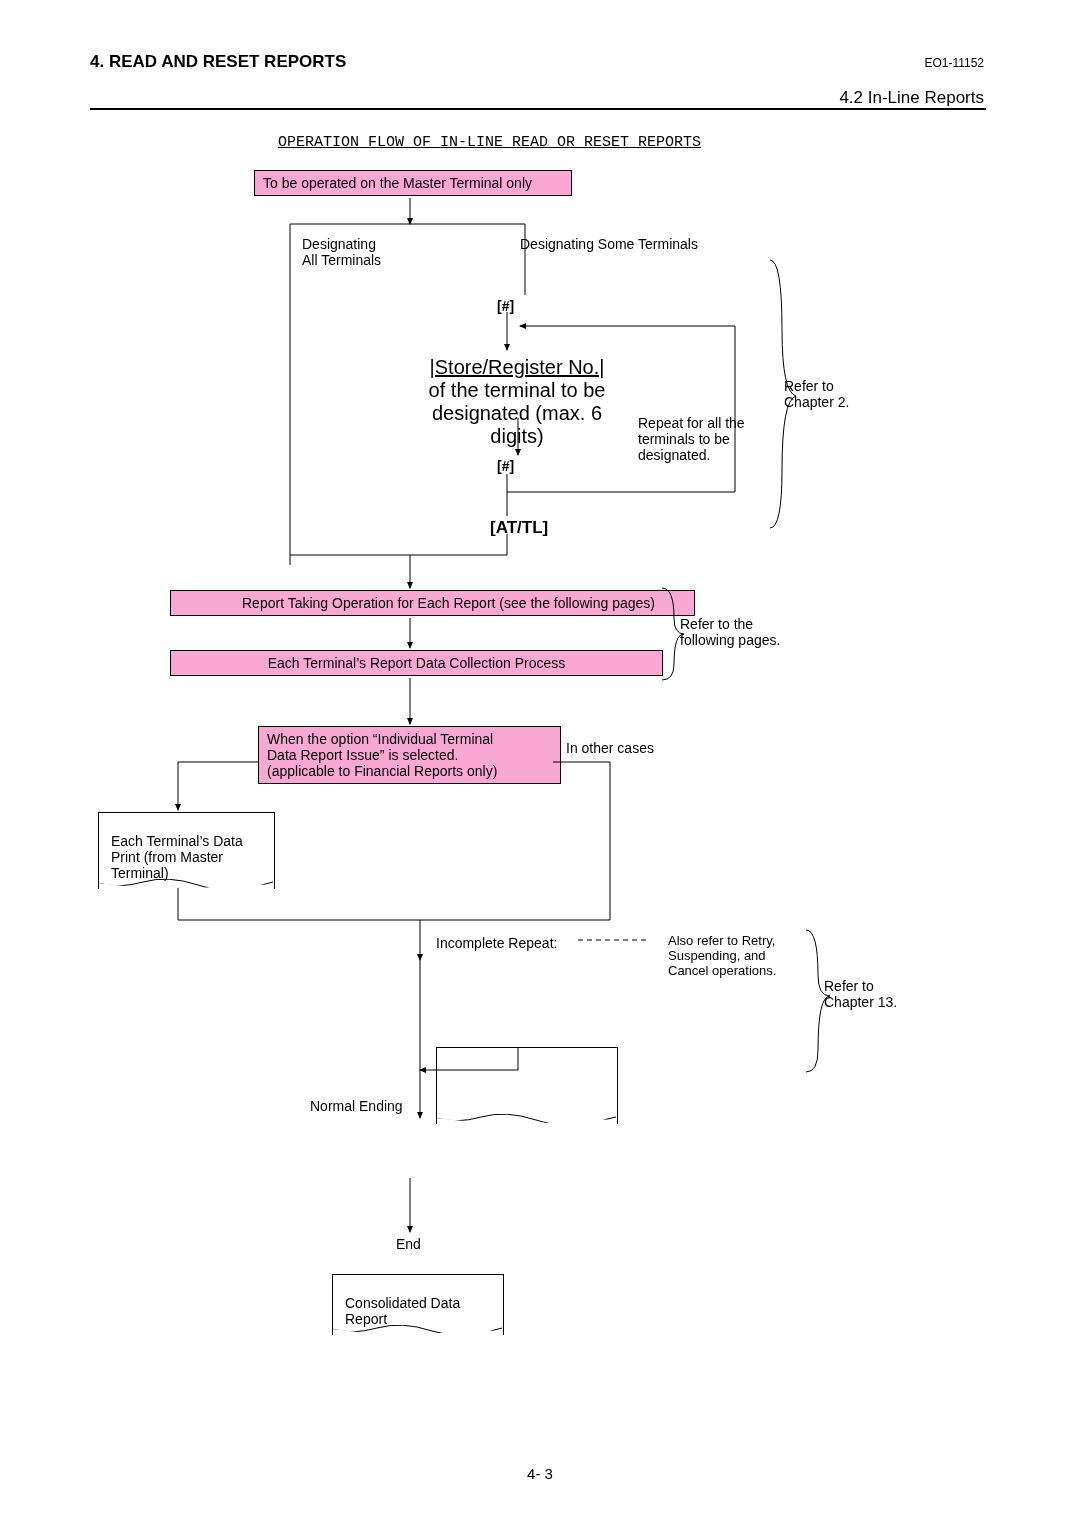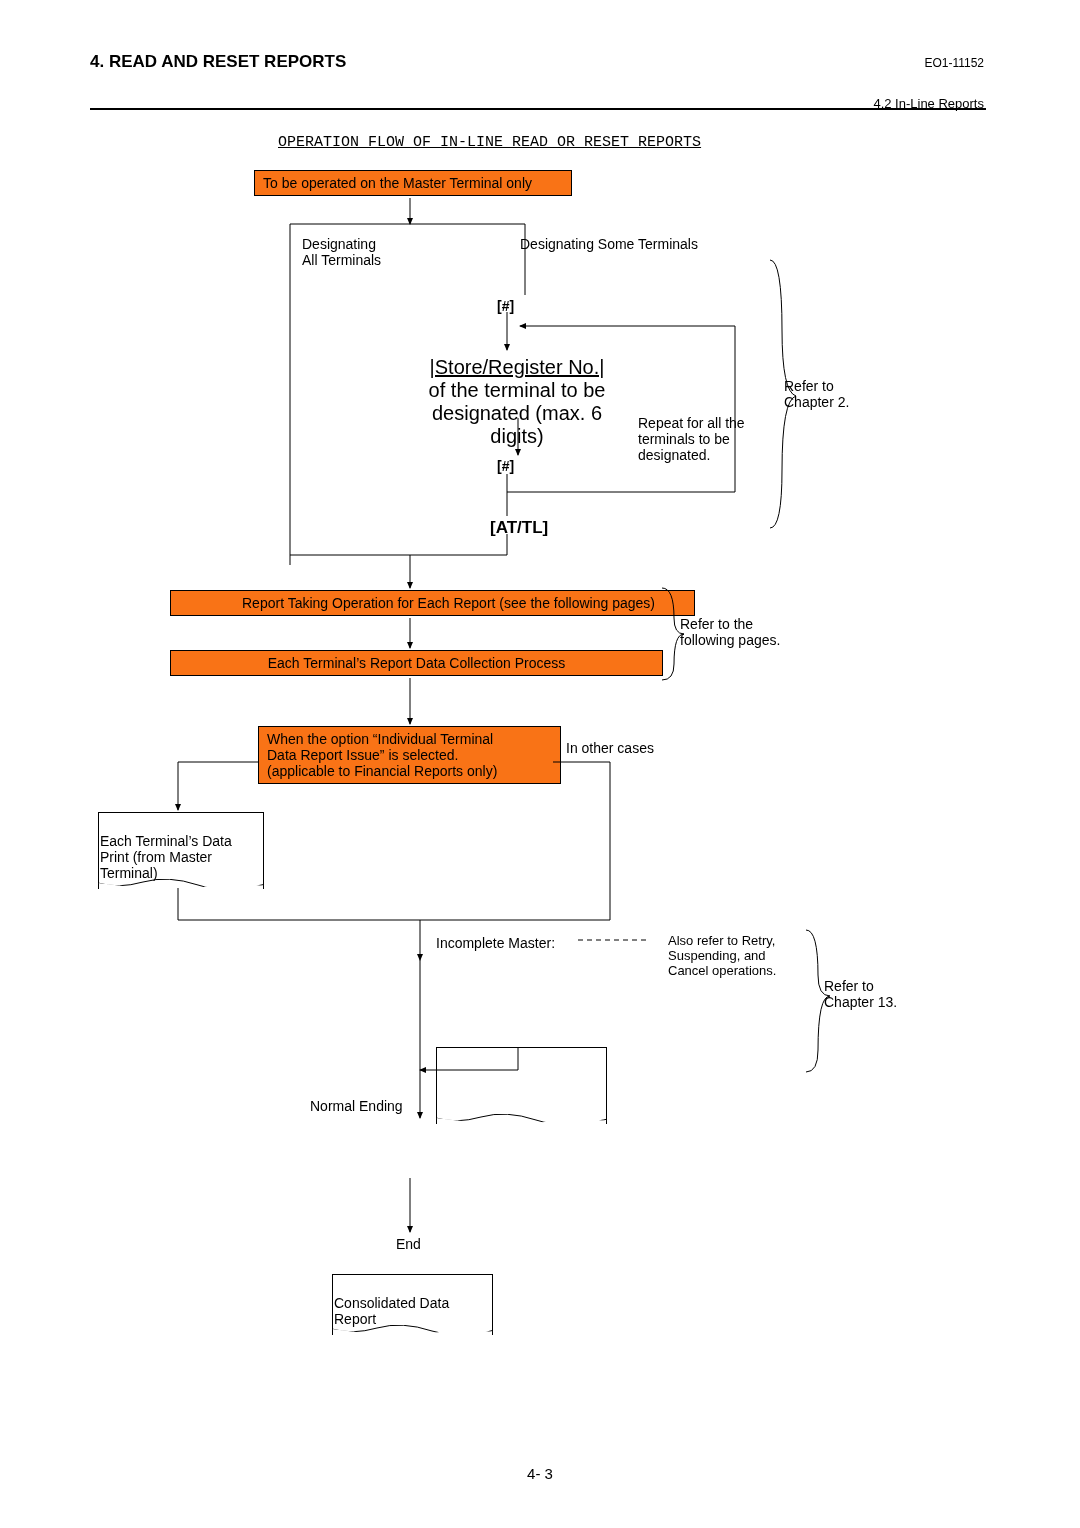--- a/index.html
+++ b/index.html
@@ -21,52 +21,52 @@
     font-size: 17px;
   }
   .doc-id {
     position: absolute;
     top: 56px;
     right: 96px;
     font-size: 12px;
   }
   .sub-header {
     position: absolute;
-    top: 96px;
+    top: 88px;
     right: 96px;
-    font-size: 13px;
+    font-size: 17px;
   }
   .hr {
     position: absolute;
     top: 108px;
     left: 90px;
     right: 94px;
     border-top: 2px solid #000;
   }
   .flow-title {
     position: absolute;
     top: 134px;
     left: 278px;
     text-decoration: underline;
     font-size: 15px;
     font-family: Liberation Mono, monospace;
   }
   .abs { position: absolute; }
   .box {
     border: 1px solid #000;
-    background: #f97316;
+    background: #f9a8d4;
     padding: 4px 8px;
     font-size: 14px;
   }
   
   .wave {
     border: 1px solid #000;
     border-bottom: none;
     background: #fff;
-    padding: 4px 8px 10px 1px;
+    padding: 4px 8px 10px 12px;
     font-size: 14px;
     position: relative;
   }
   .wave::after {
     content: "";
     position: absolute;
     left: -1px;
     right: -1px;
     bottom: 0;
     height: 8px;
@@ -150,21 +150,21 @@
 
 <div class="abs wave" style="top:812px; left:98px; width:155px; height:62px; white-space:pre-line;">
   <span>Each Terminal’s Data
 Print (from Master
 Terminal)</span>
   <div class="wave-line"><svg width="100%" height="10">
         <path d="M0 4 Q 20 10 45 3 T 100 6 T 175 3" stroke="#000" fill="none"></path>
       </svg></div>
 </div>
 
-<div class="abs" style="top:935px; left:436px; font-size:14px;">Incomplete Master:</div>
+<div class="abs" style="top:935px; left:436px; font-size:14px;">Incomplete Repeat:</div>
 
 <div class="abs wave" style="top:970px; left:436px; width:160px; height:62px; white-space:pre-line;">
   <div class="wave-line"><svg width="100%" height="10">
         <path d="M0 4 Q 20 10 45 3 T 100 6 T 180 3" stroke="#000" fill="none"></path>
       </svg></div>
 </div>
 
 <div class="abs" style="top:933px; left:668px; white-space:pre-line; font-size:13px;">Also refer to Retry,
 Suspending, and
 Cancel operations.</div>

